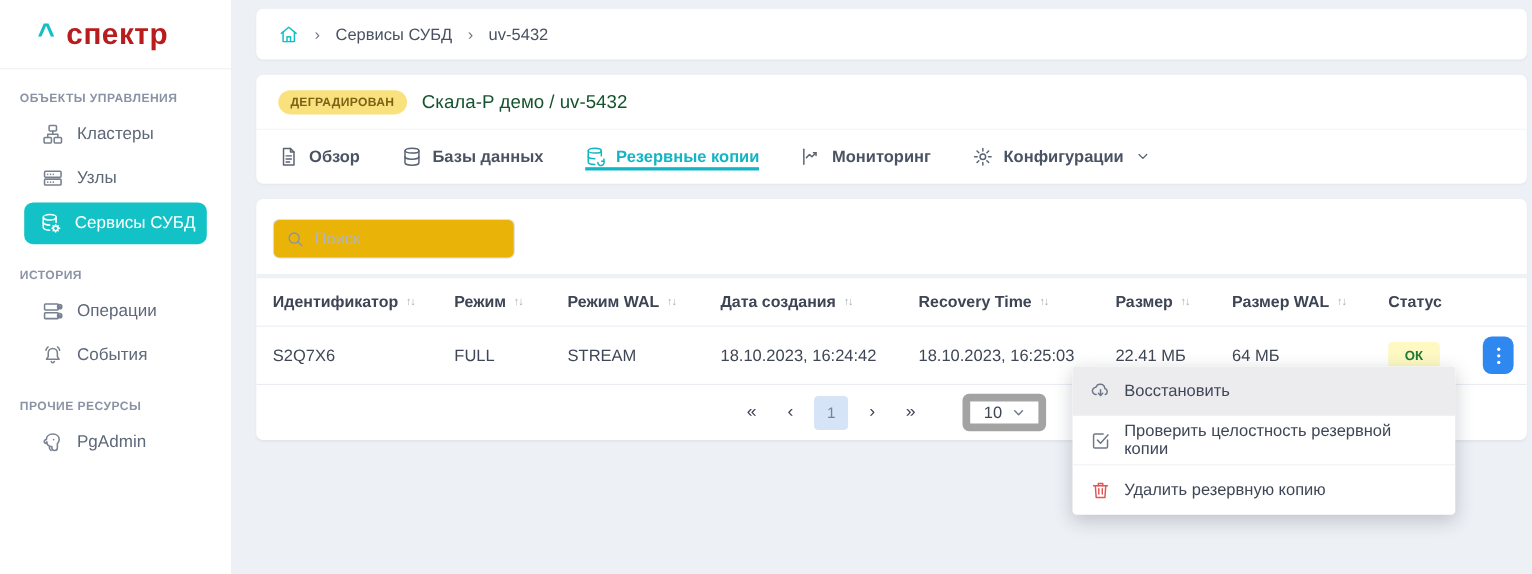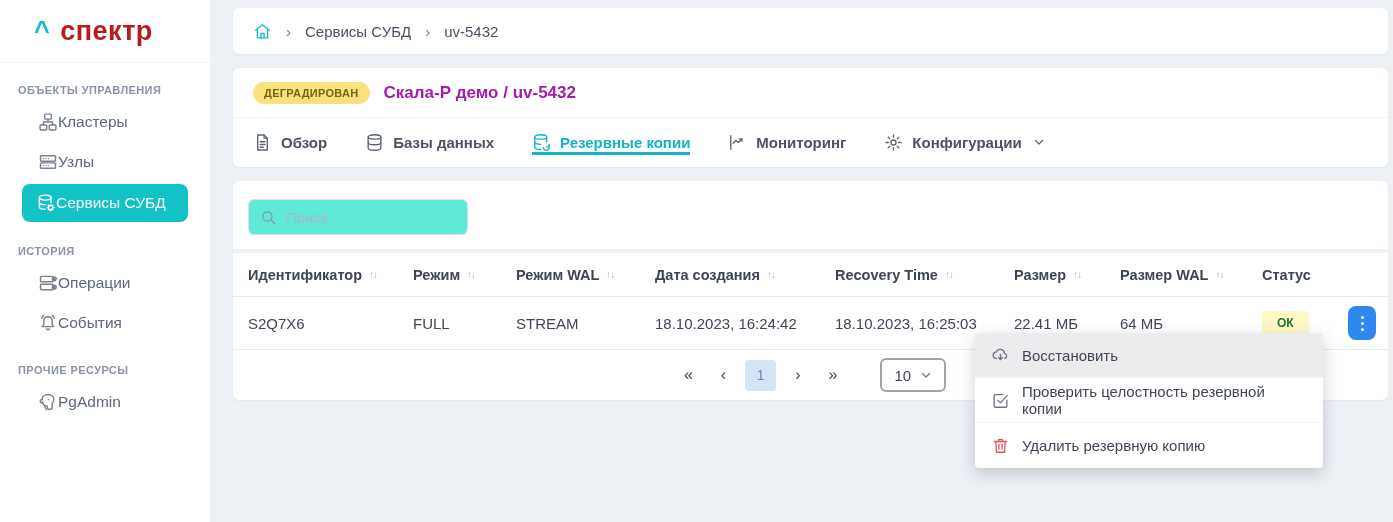--- a/index.html
+++ b/index.html
@@ -12,65 +12,65 @@
     position:relative;
   }
   .layout { display:flex; height:522px; }
 
   
   .sidebar { width:210px; min-width:210px; background:#fff; height:100%; }
   .logo { padding:16px 0 15px 34px; border-bottom:1px solid #eef1f5; font-size:27px; font-weight:bold; letter-spacing:.5px; }
   .logo .caret { color:#12bfc5; }
   .logo .word { color:#b91c1c;margin-left:10px; }
   .side-section-title { padding:21px 18px 6px 18px; font-size:11px; font-weight:bold; color:#8a93a5; letter-spacing:.4px; }
-  .side-item { display:flex; align-items:center; padding:10px 10px 10px 38px; font-size:15.5px; color:#5e6878; cursor:pointer; }
+  .side-item { display:flex; align-items:center; gap:12px; padding:10px 10px 10px 38px; font-size:15.5px; color:#5e6878; cursor:pointer; }
   .side-item svg { width:20px; height:20px; stroke:#78818f; flex:0 0 auto; }
   .side-item.active { background:#13c2c6; color:#fff; border-radius:8px; margin:2px 22px 2px 22px; padding:9px 10px 9px 14px; }
   .side-item.active svg { stroke:#fff; }
 
   
   .main { flex:1; padding:8px 5px 0 23px; min-width:0; }
   .card { background:#fff; border-radius:6px; box-shadow:0 1px 2px rgba(40,50,70,.05); }
 
   .breadcrumb-card { height:46px; display:flex; align-items:center; padding:0 20px; gap:14px; margin-bottom:14px; }
   .breadcrumb-card svg { width:19px; height:19px; stroke:#12bfc5; }
   .crumb-sep { color:#6d7687; font-size:15px; }
   .crumb { color:#4a5160; font-size:15px; cursor:pointer; }
 
   .header-card { margin-bottom:14px; }
   .title-row { display:flex; align-items:center; gap:14px; padding:14px 20px 13px 20px; border-bottom:1px solid #f2f4f7; }
   .status-badge { background:#f9e27d; color:#7a6216; font-size:11px; font-weight:bold; letter-spacing:.3px; padding:5px 11px; border-radius:12px; }
-  .service-title { font-size:17px; color:#a21caf;font-weight:bold; }
+  .service-title { font-size:17px; color:#14532d; }
   .tabs-row { display:flex; align-items:center; padding:0 20px; gap:38px; height:49px; }
   .tab { display:flex; align-items:center; gap:9px; font-size:15px; font-weight:bold; color:#4b5363; cursor:pointer; border-bottom:3px solid transparent; padding-top:2px; }
   .tab svg { width:19px; height:19px; stroke:#5a6372; }
   .tab.active { color:#12b5c4; border-bottom-color:#12b5c4; }
   .tab.active svg { stroke:#12b5c4; }
   .tab .chev { width:12px !important; height:12px !important; margin-left:2px; }
 
   .content-card { overflow:hidden; border-radius:6px; }
   .search-row { padding:18px 15px 14px 15px; border-bottom:4px solid #eef1f5; }
-  .search-box { display:flex; align-items:center; gap:9px; width:220px; height:36px; border:1px solid #dce0e7; border-radius:6px; padding:0 11px; background:#5eead4; }
+  .search-box { display:flex; align-items:center; gap:9px; width:220px; height:36px; border:1px solid #dce0e7; border-radius:6px; padding:0 11px; background:#eab308; }
   .search-box svg { width:17px; height:17px; stroke:#8a93a2; flex:0 0 auto; }
   .search-box input { border:none; outline:none; width:100%; font-size:15px; font-family:"Liberation Sans", sans-serif; color:#3f4656; background:transparent; }
   .search-box input::placeholder { color:#aeb6c2; }
 
   .tgrid { display:grid; grid-template-columns:165px 103px 139px 180px 179px 106px 142px 86px 1fr; align-items:center; padding:0 15px; }
   .thead { height:44px; border-bottom:1px solid #e9edf2; }
   .th { font-size:14.5px; font-weight:bold; color:#3d4454; display:flex; align-items:center; gap:7px; cursor:pointer; }
   .sort { font-size:10px; color:#a8b0bd; letter-spacing:-1px; line-height:1; }
   .trow { height:53px; border-bottom:1px solid #e9edf2; font-size:15px; color:#3f4656; }
   .ok-badge { display:inline-block; background:#fef9c3; color:#1f7a35; font-size:12px; font-weight:bold; padding:5px 15px; border-radius:4px; }
   .kebab-btn { width:28px; height:34px; background:#2f88f0; border:none; border-radius:8px; display:flex; flex-direction:column; align-items:center; justify-content:center; gap:3px; cursor:pointer; justify-self:end; }
   .kebab-btn i { width:3px; height:3px; background:#fff; border-radius:50%; }
 
   .pagination { height:50px; display:flex; align-items:center; justify-content:center; gap:10px; }
   .pg-btn { background:none; border:none; font-size:16px; color:#3f4656; cursor:pointer; padding:4px 9px; font-family:"Liberation Sans", sans-serif; }
   .pg-page { width:31px; height:31px; background:#d6e4f7; border:none; border-radius:4px; color:#7a8494; font-size:14px; cursor:pointer; }
-  .pg-size { display:flex; align-items:center; gap:9px; border:2px solid #a3a3a3; border-radius:6px; height:34px; padding:0 12px; margin-left:24px; font-size:15px; color:#3f4656; cursor:pointer; }
+  .pg-size { display:flex; align-items:center; gap:9px; border:7px solid #a3a3a3; border-radius:6px; height:34px; padding:0 12px; margin-left:24px; font-size:15px; color:#3f4656; cursor:pointer; }
   .pg-size svg { width:12px; height:12px; stroke:#6d7687; }
 
   
   .context-menu { position:absolute; left:975px; top:333px; width:348px; background:#fff; border-radius:4px; box-shadow:0 5px 16px rgba(30,40,60,.22); overflow:hidden; z-index:10; }
   .menu-item { display:flex; align-items:center; gap:12px; height:45px; padding:0 16px; font-size:15px; color:#3f4656; cursor:pointer; border-bottom:1px solid #f0f2f5; }
   .menu-item:last-child { border-bottom:none; }
   .menu-item.hovered { background:#ececee; }
   .menu-item svg { width:19px; height:19px; stroke:#6e7687; flex:0 0 auto; }
   .menu-item.danger svg { stroke:#e25555; }
 

